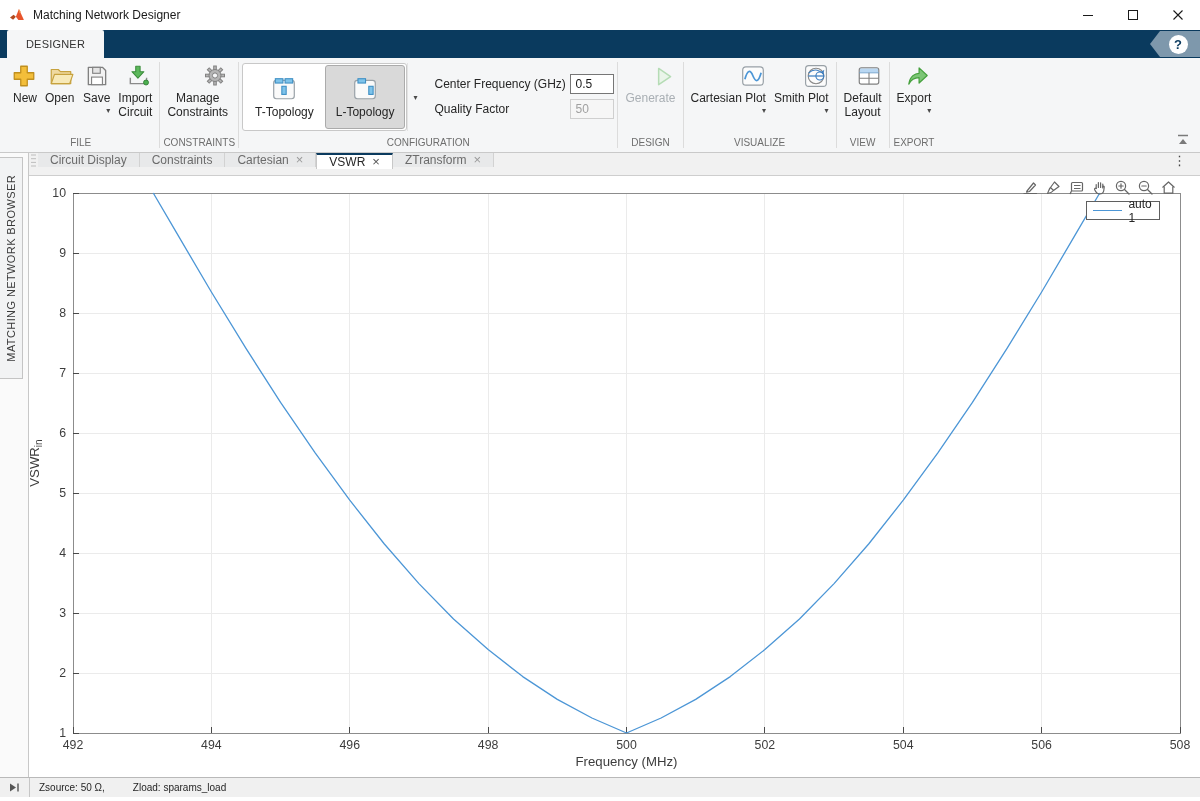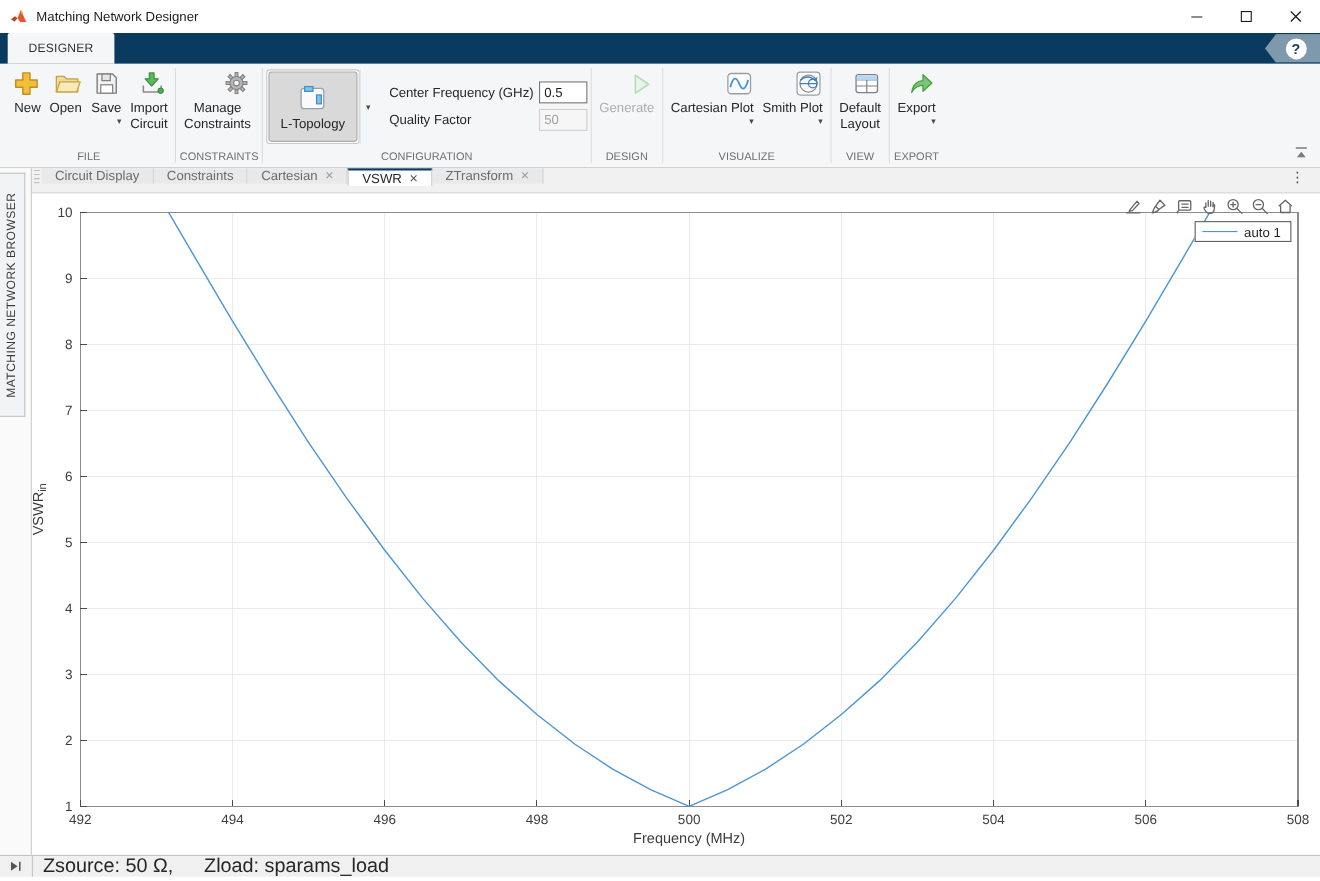--- a/index.html
+++ b/index.html
@@ -83,28 +83,28 @@
   #plot-svg text{font-family:"Liberation Sans",sans-serif;}
   .grid{stroke:#ebebeb;stroke-width:1;shape-rendering:crispEdges;}
   .axbox{fill:none;stroke:#8c8c8c;stroke-width:1;shape-rendering:crispEdges;}
   .tick{stroke:#4a4a4a;stroke-width:1;shape-rendering:crispEdges;}
   .ticklabel{font-size:12.3px;fill:#3d3d3d;}
   .axis-label{font-size:13.2px;fill:#3d3d3d;}
 
   .axes-toolbar{position:absolute;top:2px;right:23px;display:flex;gap:5px;align-items:center;}
   .axtool{width:18px;height:18px;display:flex;align-items:center;justify-content:center;}
 
-  .legend{position:absolute;left:1057px;top:25px;width:88px;height:19px;background:#fff;
+  .legend{position:absolute;left:1057px;top:25px;width:74px;height:19px;background:#fff;
           border:1px solid #5f5f5f;display:flex;align-items:center;}
   .legend .sample{width:32px;height:0;border-top:1.6px solid;margin-left:6px;}
   .legend .lg-label{margin-left:6px;font-size:12px;color:#262626;}
 
   
   .statusbar{height:20px;background:#f0f0f0;border-top:1px solid #b9b9b9;display:flex;
-             align-items:center;font-size:18px;}
+             align-items:center;font-size:10px;}
   .status-icon-zone{width:29px;display:flex;align-items:center;justify-content:center;
                     height:100%;}
   .status-texts{display:flex;align-items:center;height:100%;border-left:1px solid #c6c6c6;
                 padding-left:9px;flex:1;}
   .status-texts .zload{margin-left:28px;text-align:center;}
 </style>
 </head>
 <body>
 
 <div class="app">
@@ -209,20 +209,29 @@
         </div>
       </div>
       <div class="ts-caption">CONSTRAINTS</div>
     </div>
 
     <div class="ts-divider"></div>
 
     <div class="ts-section">
       <div class="ts-content">
         <div class="topo-group">
+          <div class="topo-btn">
+            <svg width="26" height="26" viewBox="0 0 24 24">
+              <rect x="2.5" y="4" width="19" height="17" rx="2.5" fill="#fafafa" stroke="#9aa2a8" stroke-width="1.1"></rect>
+              <rect x="4" y="2.5" width="7" height="4" fill="#7ec3ea" stroke="#3e8fc4" stroke-width="1"></rect>
+              <rect x="13" y="2.5" width="7" height="4" fill="#7ec3ea" stroke="#3e8fc4" stroke-width="1"></rect>
+              <rect x="10" y="9.5" width="4" height="7.5" fill="#7ec3ea" stroke="#3e8fc4" stroke-width="1"></rect>
+            </svg>
+            <span class="lbl">T-Topology</span>
+          </div>
           <div class="topo-btn selected">
             <svg width="26" height="26" viewBox="0 0 24 24">
               <rect x="2.5" y="4" width="19" height="17" rx="2.5" fill="#fafafa" stroke="#9aa2a8" stroke-width="1.1"></rect>
               <rect x="5.5" y="2.5" width="7" height="4" fill="#7ec3ea" stroke="#3e8fc4" stroke-width="1"></rect>
               <rect x="15.5" y="9.5" width="4" height="7.5" fill="#7ec3ea" stroke="#3e8fc4" stroke-width="1"></rect>
             </svg>
             <span class="lbl">L-Topology</span>
           </div>
         </div>
         <div class="topo-dd">

